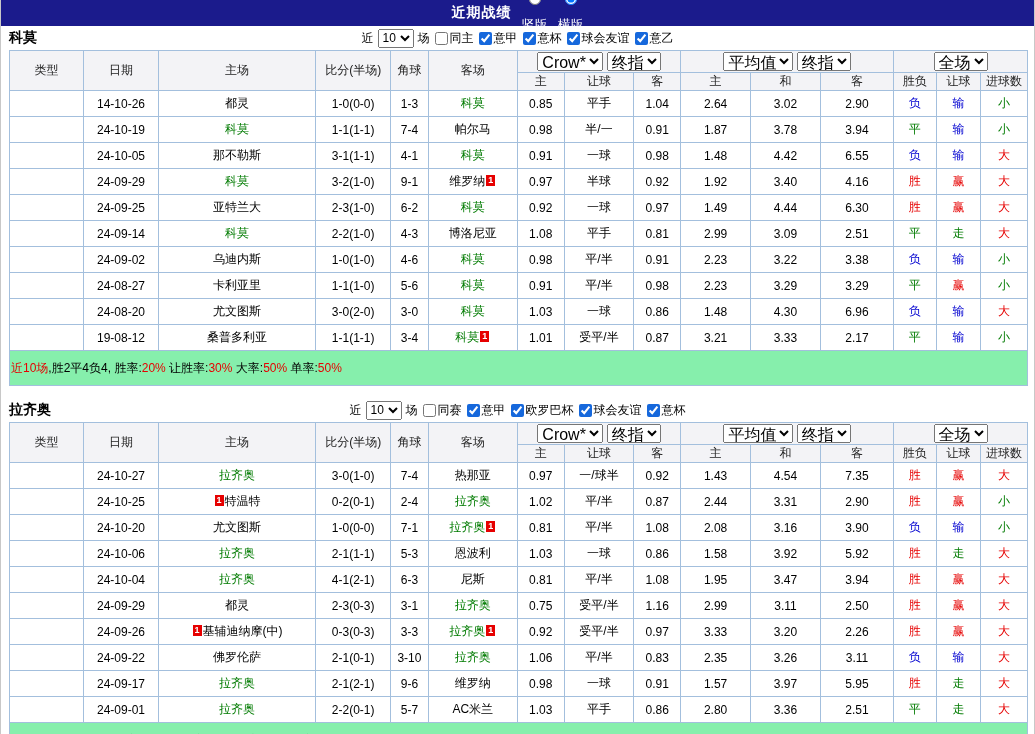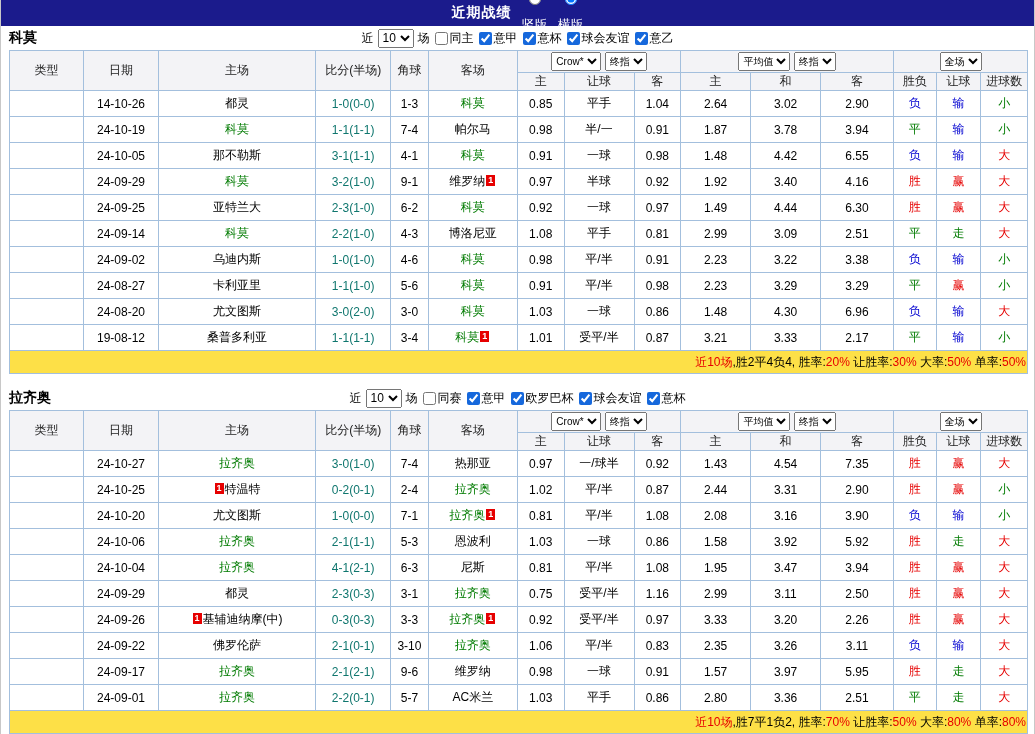--- a/index.html
+++ b/index.html
@@ -22,32 +22,32 @@
   .filters { margin:0 auto; display:flex; align-items:center; gap:4px; }
   .filters .chk, .league-checks label { display:inline-flex; align-items:center; gap:1px; cursor:pointer; }
   .filters input[type=checkbox] { margin:0 1px; width:13px; height:13px; accent-color:#1668dc; }
   .filters select { font-size:12px; height:19px; }
   .league-checks { display:inline-flex; align-items:center; gap:4px; }
 
   table.stats { width:1019px; margin:0 8px; border-collapse:collapse; table-layout:fixed; text-align:center; }
   .stats th, .stats td { border:1px solid #a3bfdd; padding:0 1px; overflow:hidden; white-space:nowrap; }
   .stats thead th { background:#f3f3f6; font-weight:normal; height:17px; color:#222; }
   .stats thead tr.dd-row th { height:22px; }
-  .hdr-select { font-size:10px; height:19px; }
+  .hdr-select { font-size:16px; height:19px; }
   .stats tbody td { height:26px; background:#fff; }
   td.type { color:#fff; }
   .type-blue { background:#0f8ff0; }
   .type-purple { background:#8420a8; }
   .subject-team { color:#007b00; }
-  td.score { color:#0f766e; }
+  td.score { color:#000000; }
   .badge {
     display:inline-block; background:#e60000; color:#fff; font-size:9px; font-weight:bold;
     line-height:11px; width:9px; height:11px; margin:0 1px; vertical-align:2px; text-align:center;
   }
-  tfoot td.summary { height:23px; background:#fde047; text-align:right; }
+  tfoot td.summary { height:35px; background:#86efac; text-align:left; }
   .gap { height:12px; }
   .bottombar { height:4px; background:#1b1b8c; margin-top:3px; }
 </style>
 </head>
 <body>
 
 <div class="page">
 
   <header class="topbar">
     <span class="topbar-title">近期战绩</span>

